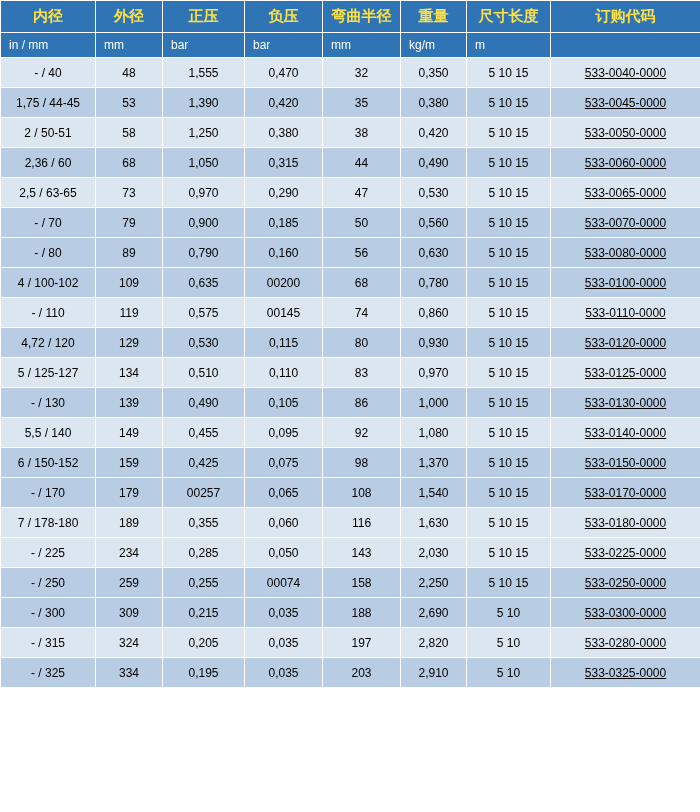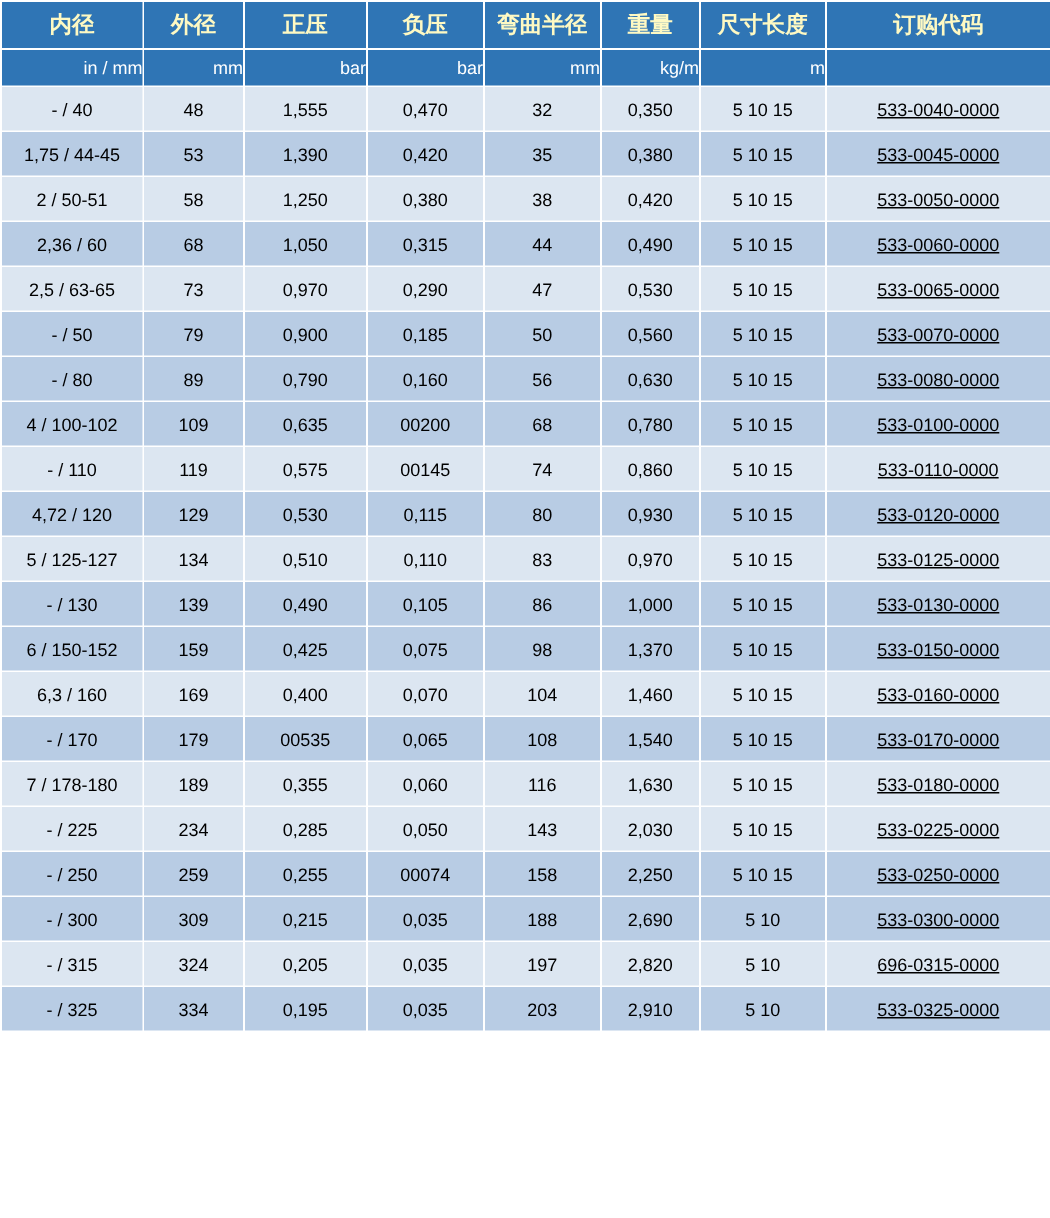--- a/index.html
+++ b/index.html
@@ -25,32 +25,32 @@
     vertical-align: middle;
     font-size: 12px;
     color: #000000;
     height: 29px;
     overflow: hidden;
     white-space: nowrap;
   }
   
   tr.head-main th {
     background: #2f75b5;
-    color: #fef9c3;
+    color: #fde047;
     font-size: 15px;
     font-weight: bold;
     height: 31px;
   }
   
   tr.head-units td {
     background: #2f75b5;
     color: #ffffff;
     font-size: 12px;
     font-weight: normal;
-    text-align: right;
+    text-align: left;
     padding-left: 8px;
     height: 24px;
   }
   tr.head-units td.u-last {
     text-align: center;
     padding-left: 0;
   }
   
   tr.row-even td {
     background: #dce6f1;
@@ -152,21 +152,21 @@
         <td>2,5 / 63-65</td>
         <td>73</td>
         <td>0,970</td>
         <td>0,290</td>
         <td>47</td>
         <td>0,530</td>
         <td>5 10 15</td>
         <td class="col-code">533-0065-0000</td>
       </tr>
       <tr class="row-odd">
-        <td>- / 50</td>
+        <td>- / 70</td>
         <td>79</td>
         <td>0,900</td>
         <td>0,185</td>
         <td>50</td>
         <td>0,560</td>
         <td>5 10 15</td>
         <td class="col-code">533-0070-0000</td>
       </tr>
       <tr class="row-odd">
         <td>- / 80</td>
@@ -221,44 +221,44 @@
       <tr class="row-odd">
         <td>- / 130</td>
         <td>139</td>
         <td>0,490</td>
         <td>0,105</td>
         <td>86</td>
         <td>1,000</td>
         <td>5 10 15</td>
         <td class="col-code">533-0130-0000</td>
       </tr>
+      <tr class="row-even">
+        <td>5,5 / 140</td>
+        <td>149</td>
+        <td>0,455</td>
+        <td>0,095</td>
+        <td>92</td>
+        <td>1,080</td>
+        <td>5 10 15</td>
+        <td class="col-code">533-0140-0000</td>
+      </tr>
       <tr class="row-odd">
         <td>6 / 150-152</td>
         <td>159</td>
         <td>0,425</td>
         <td>0,075</td>
         <td>98</td>
         <td>1,370</td>
         <td>5 10 15</td>
         <td class="col-code">533-0150-0000</td>
       </tr>
-      <tr class="row-even">
-        <td>6,3 / 160</td>
-        <td>169</td>
-        <td>0,400</td>
-        <td>0,070</td>
-        <td>104</td>
-        <td>1,460</td>
-        <td>5 10 15</td>
-        <td class="col-code">533-0160-0000</td>
-      </tr>
       <tr class="row-odd">
         <td>- / 170</td>
         <td>179</td>
-        <td>00535</td>
+        <td>00257</td>
         <td>0,065</td>
         <td>108</td>
         <td>1,540</td>
         <td>5 10 15</td>
         <td class="col-code">533-0170-0000</td>
       </tr>
       <tr class="row-even">
         <td>7 / 178-180</td>
         <td>189</td>
         <td>0,355</td>
@@ -299,21 +299,21 @@
         <td class="col-code">533-0300-0000</td>
       </tr>
       <tr class="row-even">
         <td>- / 315</td>
         <td>324</td>
         <td>0,205</td>
         <td>0,035</td>
         <td>197</td>
         <td>2,820</td>
         <td>5 10</td>
-        <td class="col-code">696-0315-0000</td>
+        <td class="col-code">533-0280-0000</td>
       </tr>
       <tr class="row-odd">
         <td>- / 325</td>
         <td>334</td>
         <td>0,195</td>
         <td>0,035</td>
         <td>203</td>
         <td>2,910</td>
         <td>5 10</td>
         <td class="col-code">533-0325-0000</td>

